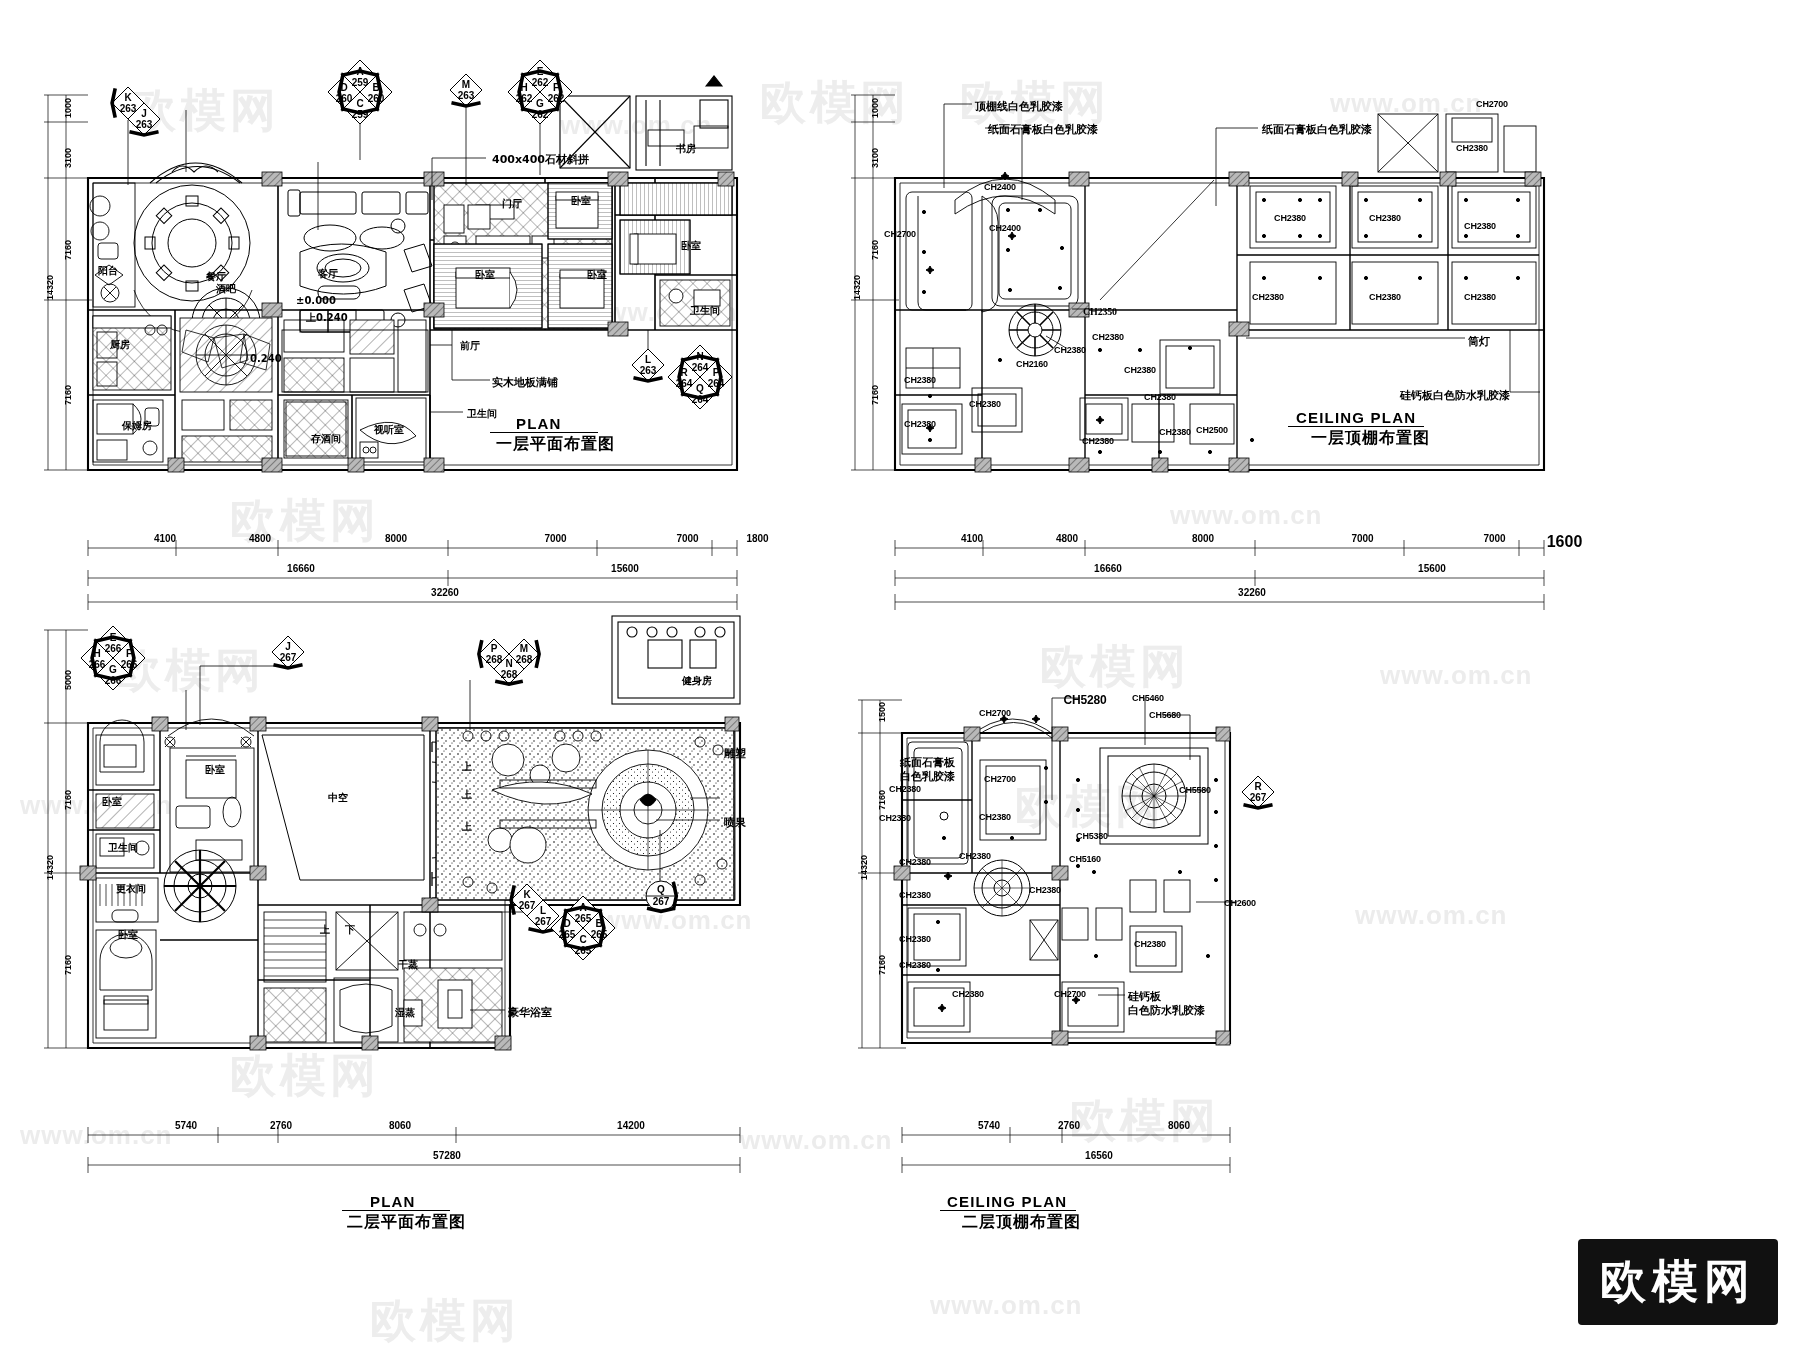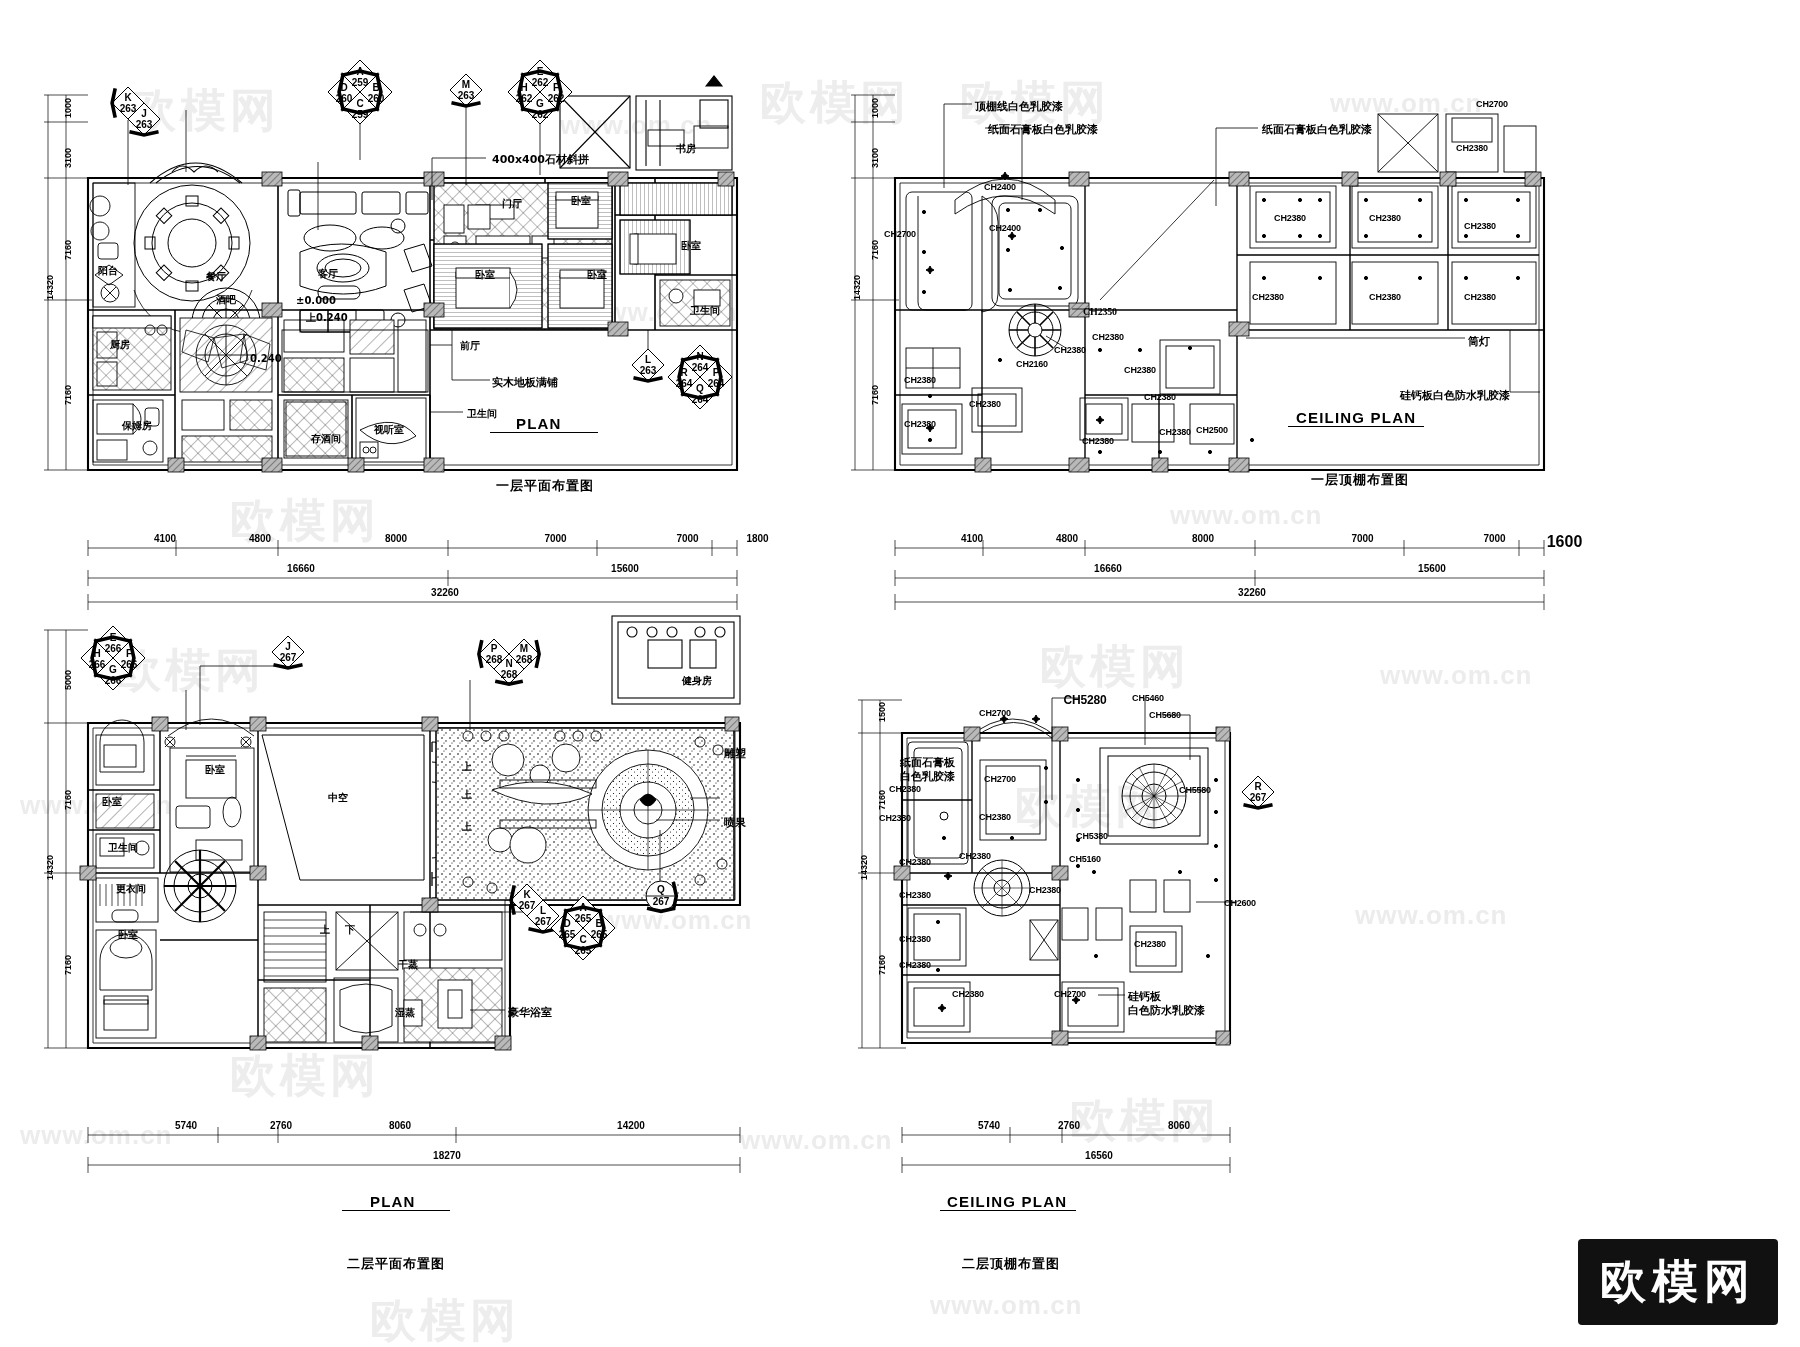--- a/index.html
+++ b/index.html
@@ -6,21 +6,21 @@
   body{width:1800px;height:1347px;position:relative;overflow:hidden;
        font-family:"Liberation Sans","DejaVu Sans",sans-serif;color:#000;}
   .sheet{position:absolute;left:0;top:0;width:1800px;height:1347px;}
   svg{position:absolute;left:0;top:0;}
   .wm{position:absolute;color:#e8e8e8;font-weight:bold;pointer-events:none;
       user-select:none;white-space:nowrap;}
   .wm-cn{font-family:"DejaVu Sans",sans-serif;font-size:46px;letter-spacing:4px;color:#ededed;}
   .wm-url{font-family:"Liberation Sans",sans-serif;font-size:26px;color:#ececec;letter-spacing:1px;}
   .lbl{position:absolute;white-space:nowrap;font-weight:bold;line-height:1;}
   .t-title-en{font-family:"Liberation Sans",sans-serif;font-weight:bold;font-size:15px;letter-spacing:1.2px;}
-  .t-title-cn{font-family:Liberation Serif, serif;font-weight:bold;font-size:13px;letter-spacing:1px;margin-top:42px;}
+  .t-title-cn{font-family:Liberation Mono, monospace;font-weight:bold;font-size:16px;letter-spacing:1px;}
   .brand{position:absolute;right:22px;bottom:22px;background:#111;color:#fff;
          font-family:"DejaVu Sans",sans-serif;font-weight:bold;font-size:46px;
          padding:12px 22px;letter-spacing:6px;border-radius:4px;}
   .ch{font-family:"Liberation Sans",sans-serif;font-size:9px;font-weight:bold;letter-spacing:-0.2px;}
   .dimtxt{font-family:"Liberation Sans",sans-serif;font-size:10px;font-weight:bold;margin-left:33px;}
   .vtxt{font-family:"Liberation Sans",sans-serif;font-size:9px;font-weight:bold;
         transform-origin:left top;}
   .mk{font-family:"Liberation Sans",sans-serif;font-weight:bold;font-size:10px;}
   .roomtxt{font-family:"DejaVu Sans",sans-serif;font-weight:bold;font-size:10px;}
   .anno{font-family:"DejaVu Sans",sans-serif;font-weight:bold;font-size:11px;}
@@ -946,21 +946,21 @@
         <path d="M647 908.35 L661 911.32 L675 908.35" stroke="#000" stroke-width="3.6" fill="none" stroke-linejoin="miter"></path>
         <path d="M1258 776 L1274 792 L1258 808 L1242 792 Z" stroke="#000" stroke-width="1" fill="#fff"></path>
         <path d="M1243.48 804.792 L1258 807.9024 L1272.52 804.792" stroke="#000" stroke-width="3.6" fill="none" stroke-linejoin="miter"></path>
       </g>
   </svg>
 
   <div id="text-layer">
       <div class="lbl roomtxt" style="left: 98px; top: 266px;">阳台</div>
       <div class="lbl roomtxt" style="left: 206px; top: 272px;">餐厅</div>
       <div class="lbl roomtxt" style="left: 318px; top: 269px;">客厅</div>
-      <div class="lbl roomtxt" style="left: 216px; top: 295px;">酒吧</div>
+      <div class="lbl roomtxt" style="left: 216px; top: 284px;">酒吧</div>
       <div class="lbl roomtxt" style="left: 110px; top: 340px;">厨房</div>
       <div class="lbl roomtxt" style="left: 122px; top: 421px;">保姆房</div>
       <div class="lbl roomtxt" style="left: 311px; top: 434px;">存酒间</div>
       <div class="lbl roomtxt" style="left: 374px; top: 425px;">视听室</div>
       <div class="lbl roomtxt" style="left: 502px; top: 199px;">门厅</div>
       <div class="lbl roomtxt" style="left: 475px; top: 270px;">卧室</div>
       <div class="lbl roomtxt" style="left: 587px; top: 270px;">卧室</div>
       <div class="lbl roomtxt" style="left: 571px; top: 196px;">卧室</div>
       <div class="lbl roomtxt" style="left: 681px; top: 241px;">卧室</div>
       <div class="lbl roomtxt" style="left: 676px; top: 144px;">书房</div>
@@ -1057,21 +1057,21 @@
       <div class="lbl dimtxt" style="left: 1329.5px; top: 534px; font-size: 10px; transform: translateX(-50%);">7000</div>
       <div class="lbl dimtxt" style="left: 1461.5px; top: 534px; font-size: 10px; transform: translateX(-50%);">7000</div>
       <div class="lbl dimtxt" style="left: 1531.5px; top: 534px; font-size: 16px; transform: translateX(-50%);">1600</div>
       <div class="lbl dimtxt" style="left: 1075px; top: 564px; font-size: 10px; transform: translateX(-50%);">16660</div>
       <div class="lbl dimtxt" style="left: 1399px; top: 564px; font-size: 10px; transform: translateX(-50%);">15600</div>
       <div class="lbl dimtxt" style="left: 1219px; top: 588px; font-size: 10px; transform: translateX(-50%);">32260</div>
       <div class="lbl dimtxt" style="left: 153px; top: 1121px; font-size: 10px; transform: translateX(-50%);">5740</div>
       <div class="lbl dimtxt" style="left: 248px; top: 1121px; font-size: 10px; transform: translateX(-50%);">2760</div>
       <div class="lbl dimtxt" style="left: 367px; top: 1121px; font-size: 10px; transform: translateX(-50%);">8060</div>
       <div class="lbl dimtxt" style="left: 598px; top: 1121px; font-size: 10px; transform: translateX(-50%);">14200</div>
-      <div class="lbl dimtxt" style="left: 414px; top: 1151px; font-size: 10px; transform: translateX(-50%);">18270</div>
+      <div class="lbl dimtxt" style="left: 414px; top: 1151px; font-size: 10px; transform: translateX(-50%);">57280</div>
       <div class="lbl dimtxt" style="left: 956px; top: 1121px; font-size: 10px; transform: translateX(-50%);">5740</div>
       <div class="lbl dimtxt" style="left: 1036px; top: 1121px; font-size: 10px; transform: translateX(-50%);">2760</div>
       <div class="lbl dimtxt" style="left: 1146px; top: 1121px; font-size: 10px; transform: translateX(-50%);">8060</div>
       <div class="lbl dimtxt" style="left: 1066px; top: 1151px; font-size: 10px; transform: translateX(-50%);">16560</div>
       <div class="lbl vtxt" style="left: 64px; top: 118px; transform: rotate(-90deg);">1000</div>
       <div class="lbl vtxt" style="left: 64px; top: 168px; transform: rotate(-90deg);">3100</div>
       <div class="lbl vtxt" style="left: 64px; top: 260px; transform: rotate(-90deg);">7160</div>
       <div class="lbl vtxt" style="left: 64px; top: 405px; transform: rotate(-90deg);">7160</div>
       <div class="lbl vtxt" style="left: 46px; top: 300px; transform: rotate(-90deg);">14320</div>
       <div class="lbl vtxt" style="left: 871px; top: 118px; transform: rotate(-90deg);">1000</div>

